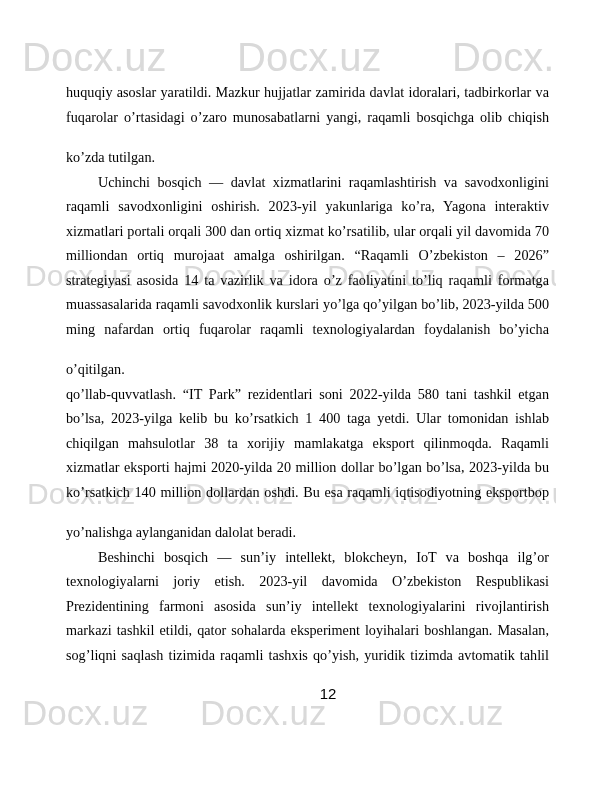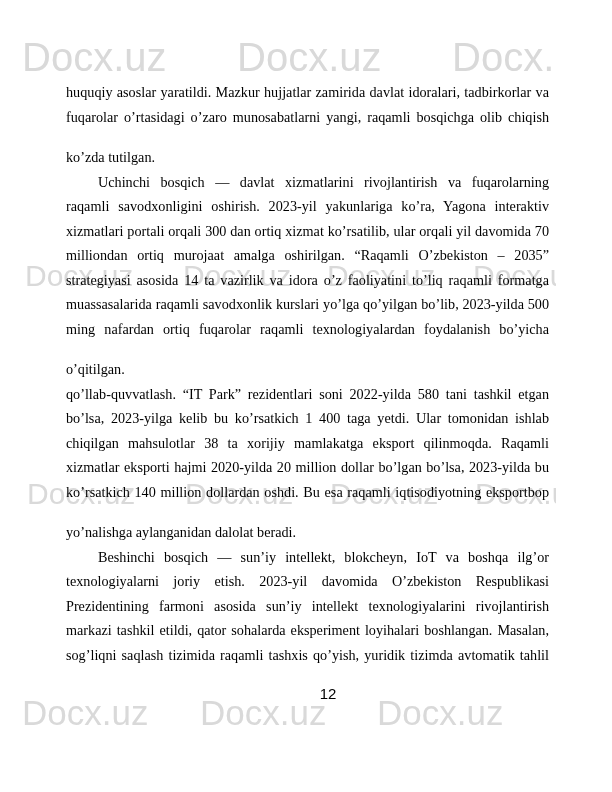--- a/index.html
+++ b/index.html
@@ -68,24 +68,24 @@
       <span class="wm" style="left: 330px; top: 479px; font-size: 30px; color: rgb(217, 217, 217);">Docx.uz</span>
       <span class="wm" style="left: 475px; top: 479px; font-size: 30px; color: rgb(217, 217, 217);">Docx.uz</span>
       <span class="wm" style="left: 22px; top: 695px; font-size: 35px; color: rgb(217, 217, 217);">Docx.uz</span>
       <span class="wm" style="left: 200px; top: 695px; font-size: 35px; color: rgb(217, 217, 217);">Docx.uz</span>
       <span class="wm" style="left: 377px; top: 695px; font-size: 35px; color: rgb(217, 217, 217);">Docx.uz</span>
     </div>
   <div class="text-block" style="color: rgb(0, 0, 0);">
       <div class="line">huquqiy asoslar yaratildi. Mazkur hujjatlar zamirida davlat idoralari, tadbirkorlar va</div>
       <div class="line">fuqarolar o’rtasidagi o’zaro munosabatlarni yangi, raqamli bosqichga olib chiqish</div>
       <div class="line no-justify">ko’zda tutilgan.</div>
-      <div class="line indent">Uchinchi bosqich — davlat xizmatlarini rivojlantirish va fuqarolarning</div>
+      <div class="line indent">Uchinchi bosqich — davlat xizmatlarini raqamlashtirish va savodxonligini</div>
       <div class="line">raqamli savodxonligini oshirish. 2023-yil yakunlariga ko’ra, Yagona interaktiv davlat</div>
       <div class="line">xizmatlari portali orqali 300 dan ortiq xizmat ko’rsatilib, ular orqali yil davomida 70</div>
-      <div class="line">milliondan ortiq murojaat amalga oshirilgan. “Raqamli O’zbekiston – 2035”</div>
+      <div class="line">milliondan ortiq murojaat amalga oshirilgan. “Raqamli O’zbekiston – 2026”</div>
       <div class="line">strategiyasi asosida 14 ta vazirlik va idora o’z faoliyatini to’liq raqamli formatga</div>
       <div class="line">muassasalarida raqamli savodxonlik kurslari yo’lga qo’yilgan bo’lib, 2023-yilda 500</div>
       <div class="line">ming nafardan ortiq fuqarolar raqamli texnologiyalardan foydalanish bo’yicha</div>
       <div class="line no-justify">o’qitilgan.</div>
       <div class="line">qo’llab-quvvatlash. “IT Park” rezidentlari soni 2022-yilda 580 tani tashkil etgan</div>
       <div class="line">bo’lsa, 2023-yilga kelib bu ko’rsatkich 1 400 taga yetdi. Ular tomonidan ishlab</div>
       <div class="line">chiqilgan mahsulotlar 38 ta xorijiy mamlakatga eksport qilinmoqda. Raqamli</div>
       <div class="line">xizmatlar eksporti hajmi 2020-yilda 20 million dollar bo’lgan bo’lsa, 2023-yilda bu</div>
       <div class="line">ko’rsatkich 140 million dollardan oshdi. Bu esa raqamli iqtisodiyotning eksportbop</div>
       <div class="line no-justify">yo’nalishga aylanganidan dalolat beradi.</div>

